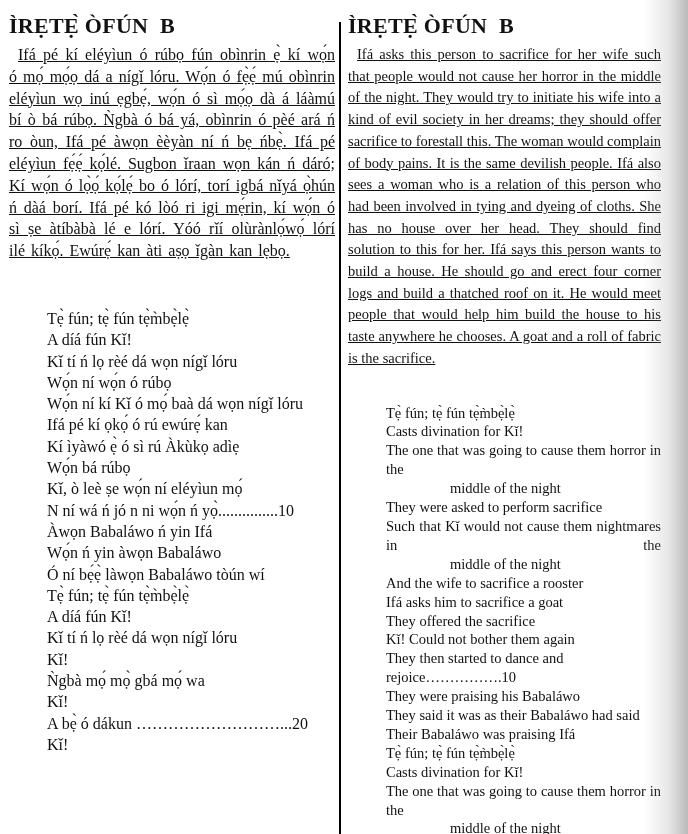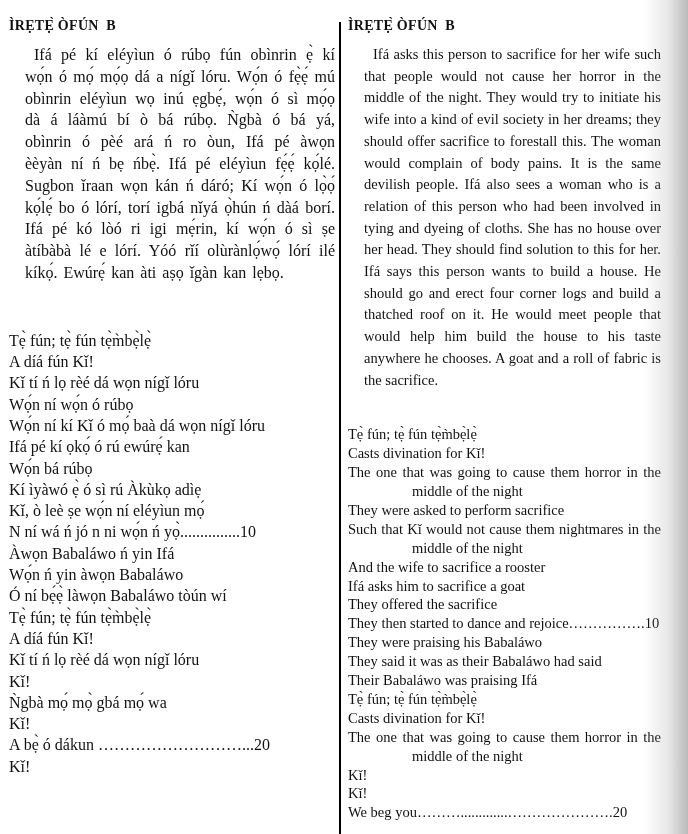--- a/index.html
+++ b/index.html
@@ -11,35 +11,36 @@
     overflow: hidden;
     font-family: "Liberation Serif", "DejaVu Serif", serif;
     color: #111111;
   }
   .col { position: absolute; top: 14px; }
   .col.left  { left: 9px;   width: 326px; }
   .col.right { left: 348px; width: 313px; }
 
   .col h1 {
     margin: 0;
-    font-size: 14px;
+    font-size: 22px;
     font-weight: bold;
     line-height: 24px;
     white-space: pre;
     letter-spacing: 0.3px;
   }
   .para {
-    margin: 6px 0 0 16px;
+    margin: 6px 0 0 0;
     text-align: justify;
     text-indent: 9px;
+    text-decoration: underline;
   }
   .left .para  { font-size: 16px; line-height: 21.8px; word-spacing: 2px; }
   .right .para { font-size: 14.5px; line-height: 21.7px; }
 
-  .verse { margin-top: 46px; }
+  .verse { margin-top: 46px; margin-left: 38px; }
   .right .verse { margin-top: 34px; }
   .left  .verse .vline { font-size: 16px;   line-height: 21.3px; white-space: pre; }
   .right .verse .vline { font-size: 14.5px; line-height: 18.9px; white-space: pre-wrap; }
   .right .verse .vline.cont { padding-left: 64px; }
   .right .verse .vline.stretch { text-align: justify; text-align-last: justify; white-space: normal; }
 
   .divider {
     position: absolute;
     left: 339px;
     top: 22px;
@@ -71,23 +72,23 @@
         <div class="vline">A díá fún Kǐ!</div>
 
         <div class="vline">Kǐ tí ń lọ rèé dá wọn nígǐ lóru</div>
 
         <div class="vline">Wọ́n ní wọ́n ó rúbọ</div>
 
         <div class="vline">Wọ́n ní kí Kǐ ó mọ́ baà dá wọn nígǐ lóru</div>
 
         <div class="vline">Ifá pé kí ọkọ́ ó rú ewúrẹ́ kan</div>
 
+        <div class="vline">Kí ìyàwó ẹ̀ ó sì rú Àkùkọ adìẹ</div>
+
         <div class="vline">Wọ́n bá rúbọ</div>
-
-        <div class="vline">Kí ìyàwó ẹ̀ ó sì rú Àkùkọ adìẹ</div>
 
         <div class="vline">Kǐ, ò leè ṣe wọ́n ní eléyìun mọ́</div>
 
         <div class="vline">N ní wá ń jó n ni wọ́n ń yọ̀...............10</div>
 
         <div class="vline">Àwọn Babaláwo ń yin Ifá</div>
 
         <div class="vline">Wọ́n ń yin àwọn Babaláwo</div>
 
         <div class="vline">Ó ní bẹ́ẹ̀ làwọn Babaláwo tòún wí</div>
@@ -130,20 +131,21 @@
         <div class="vline stretch">Such that Kǐ would not cause them nightmares in the</div>
 
         <div class="vline cont">middle of the night</div>
 
         <div class="vline">And the wife to sacrifice a rooster</div>
 
         <div class="vline">Ifá asks him to sacrifice a goat</div>
 
         <div class="vline">They offered the sacrifice</div>
 
+        <div class="vline">Kǐ! Could not bother them again</div>
 
         <div class="vline">They then started to dance and rejoice…………….10</div>
 
         <div class="vline">They were praising his Babaláwo</div>
 
         <div class="vline">They said it was as their Babaláwo had said</div>
 
         <div class="vline">Their Babaláwo was praising Ifá</div>
 
         <div class="vline">Tẹ̀ fún; tẹ̀ fún tẹ̀m̀bẹ̀lẹ̀</div>

